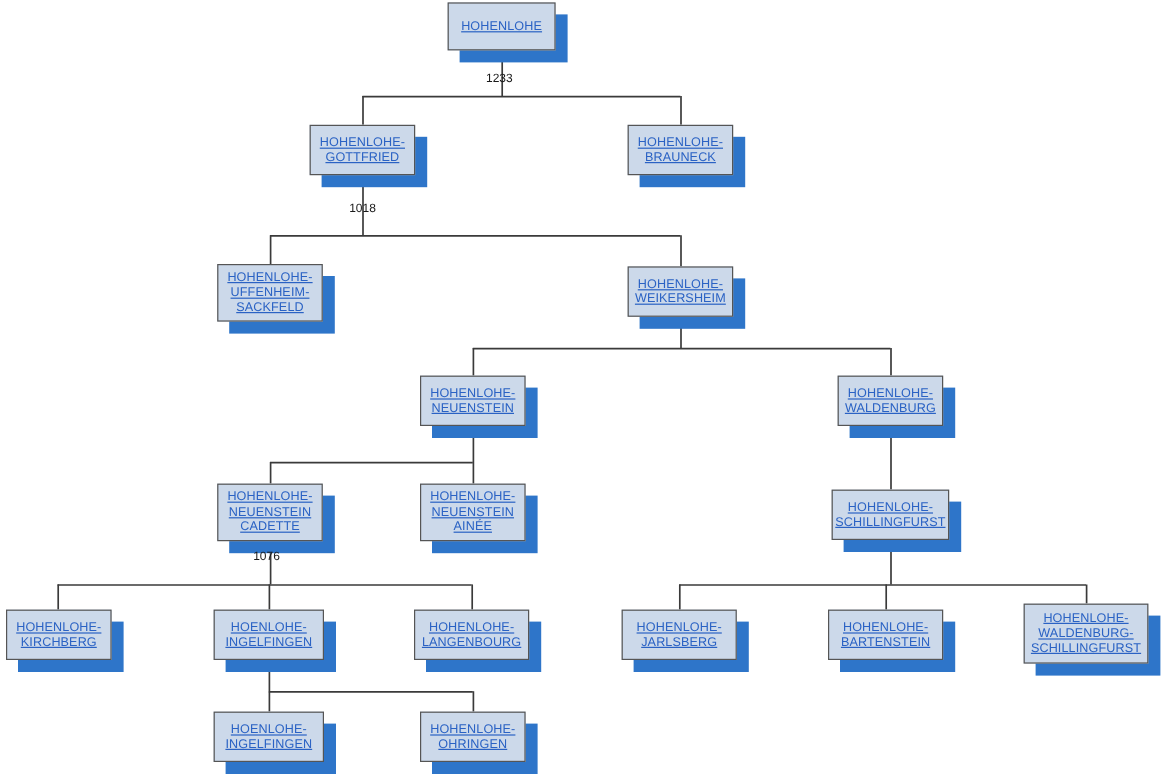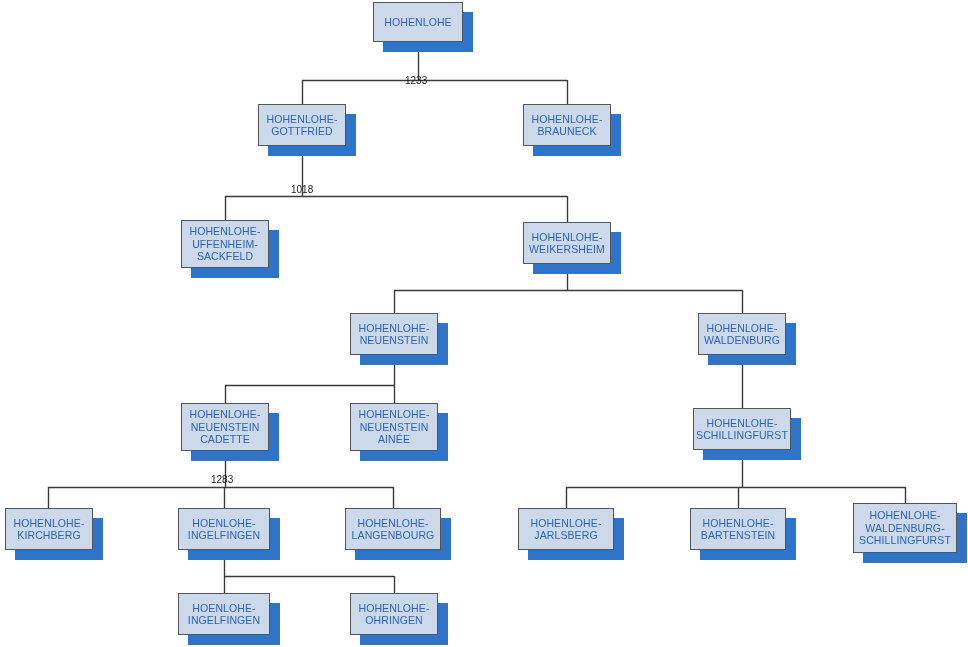--- a/index.html
+++ b/index.html
@@ -54,29 +54,29 @@
     position: absolute;
     background: #2e75c9;
     z-index: 1;
   }
   .node-label {
     display: block;
     width: 100%;
     padding: 0 2px;
     box-sizing: border-box;
     white-space: pre-line;
+    text-decoration: underline;
   }
   .edge-label {
     position: absolute;
     font-size: 10px;
     line-height: 11px;
     color: #1a1a1a;
     white-space: nowrap;
     z-index: 4;
-    margin-top: 15px;
   }
 </style>
 </head>
 <body>
 
 <div id="tree-canvas">
 
   <svg id="connector-layer" width="968" height="647" viewBox="0 0 968 647" xmlns="http://www.w3.org/2000/svg">
       <line x1="418.5" x2="418.5" y1="42" y2="80" stroke="#3a3a3a" stroke-width="1.4"></line>
       <line x1="302" x2="567" y1="80.5" y2="80.5" stroke="#3a3a3a" stroke-width="1.4"></line>
@@ -200,16 +200,16 @@
         <span class="node-label">HOENLOHE-
 INGELFINGEN</span>
       </div>
       <div class="node-shadow" style="left: 360px; top: 603px; width: 88px; height: 42px; background: rgb(46, 117, 201);"></div>
       <div class="node" style="left: 350px; top: 593px; width: 88px; height: 42px; background: rgb(204, 217, 234); border-color: rgb(85, 85, 85); color: rgb(42, 98, 196);">
         <span class="node-label">HOHENLOHE-
 OHRINGEN</span>
       </div>
       <div class="edge-label" style="left: 405px; top: 60px; color: rgb(26, 26, 26);">1233</div>
       <div class="edge-label" style="left: 291px; top: 169px; color: rgb(26, 26, 26);">1018</div>
-      <div class="edge-label" style="left: 211px; top: 459px; color: rgb(26, 26, 26);">1283</div>
+      <div class="edge-label" style="left: 211px; top: 459px; color: rgb(26, 26, 26);">1076</div>
     </div>
 
 </div>
 
 </body></html>

